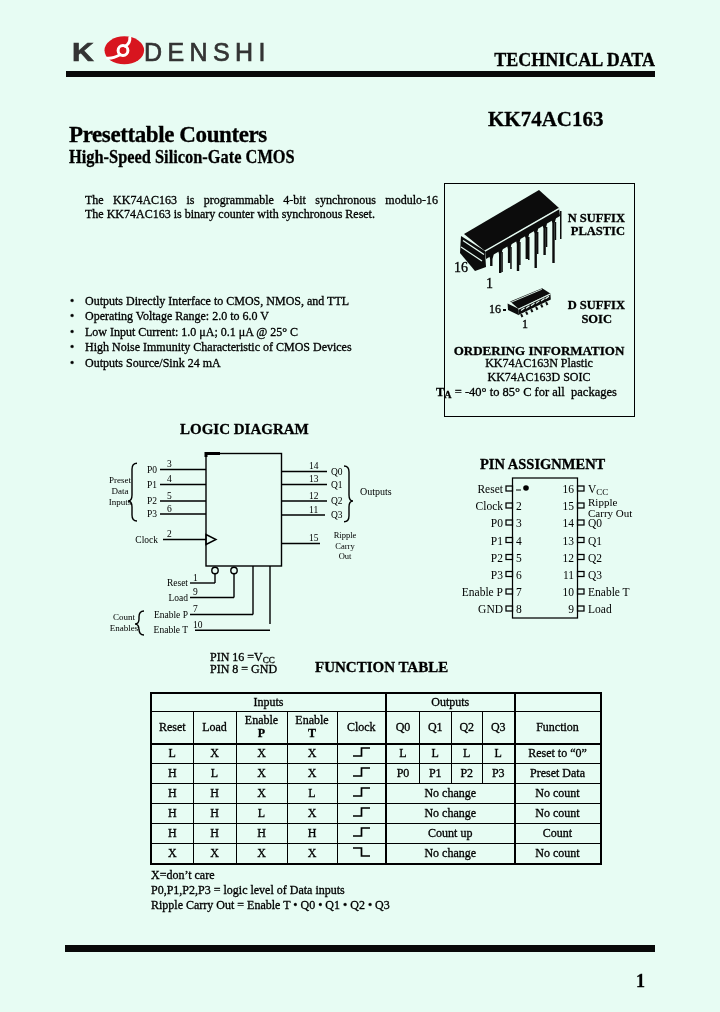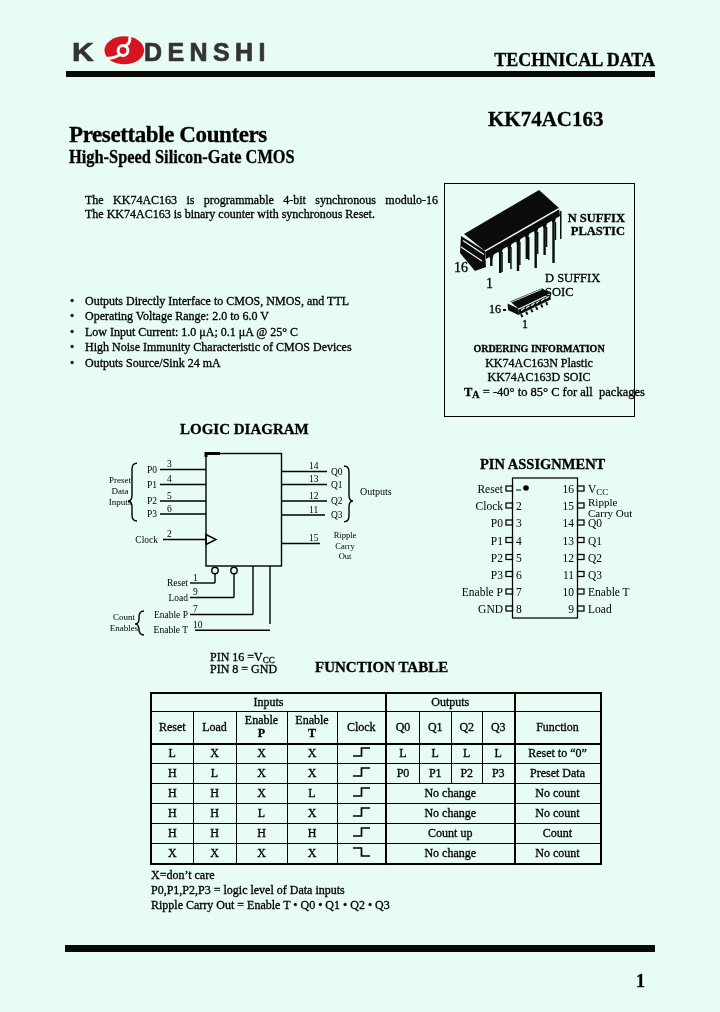--- a/index.html
+++ b/index.html
@@ -12,21 +12,21 @@
 
 <div class="abs" style="left:72px;top:40px;font-family:'Liberation Sans',sans-serif;font-weight:bold;font-size:25px;line-height:25px;color:#343434;-webkit-text-stroke:0.7px #343434;transform:scaleX(1.2);transform-origin:0 0;">K</div>
 <svg class="abs" style="left:104px;top:36px;" width="41" height="29" viewBox="0 0 41 29">
   <ellipse cx="20.3" cy="14.3" rx="19.8" ry="14" fill="#d8151f"></ellipse>
   <g stroke="#ffffff" fill="none" stroke-linecap="round">
     <circle cx="19" cy="14.5" r="4.9" stroke-width="3"></circle>
     <path d="M21.5,10.3 C24.5,8.2 26.2,5 25.8,1.8" stroke-width="3"></path>
     <path d="M16,18.8 C12,21 7.5,22.5 3.5,22.2" stroke-width="3"></path>
   </g>
 </svg>
-<div class="abs" style="left:144px;top:40px;font-family:'Liberation Sans',sans-serif;font-weight:bold;font-size:25px;line-height:25px;color:#343434;letter-spacing:5.4px;-webkit-text-stroke:0.7px #343434;">DENSHI</div>
+<div class="abs" style="left:144px;top:40px;font-family:'Liberation Sans',sans-serif;font-weight:normal;font-size:25px;line-height:25px;color:#343434;letter-spacing:5.4px;-webkit-text-stroke:0.7px #343434;">DENSHI</div>
 
 <div class="abs" style="left:455px;top:51px;width:200px;text-align:right;font-weight:bold;font-size:18px;line-height:18px;">TECHNICAL DATA</div>
 
 <div class="abs" style="left:66px;top:71px;width:589px;height:6px;background:#090909;"></div>
 
 <div class="abs" style="left:488px;top:109px;font-weight:bold;font-size:21px;line-height:21px;">KK74AC163</div>
 
 <div class="abs" style="left:69px;top:123px;font-weight:bold;font-size:23px;line-height:23px;letter-spacing:-0.4px;">Presettable Counters</div>
 <div class="abs" style="left:69px;top:147px;font-weight:bold;font-size:19.5px;line-height:19.5px;transform:scaleX(0.84);transform-origin:0 0;white-space:nowrap;">High-Speed Silicon-Gate CMOS</div>
 
@@ -100,26 +100,26 @@
     <rect x="30.5" y="31.6" width="2" height="3.2" transform="rotate(-26 31.5 32.6)"></rect>
     <rect x="35.5" y="29.2" width="2" height="3.2" transform="rotate(-26 36.5 30.2)"></rect>
     <rect x="40.5" y="26.8" width="2" height="3.2" transform="rotate(-26 41.5 27.8)"></rect>
     <rect x="45.5" y="24.4" width="2" height="3.2" transform="rotate(-26 46.5 25.4)"></rect>
     <rect x="50.5" y="22" width="2" height="3.2" transform="rotate(-26 51.5 23)"></rect>
   </g>
 </svg>
 <div class="abs" style="left:503px;top:309px;width:3px;height:2px;background:#0c0c0c;"></div>
 <div class="abs" style="left:489px;top:302px;font-size:12px;">16</div>
 <div class="abs" style="left:522px;top:317px;font-size:12px;">1</div>
-<div class="abs" style="left:545px;top:272px;width:80px;text-align:left;font-weight:normal;font-size:12.5px;line-height:13.5px;">D SUFFIX<br><span style="padding-right:13px;">SOIC</span></div>
-
-<div class="abs" style="left:445px;top:343px;width:188px;text-align:center;font-weight:bold;font-size:10px;">ORDERING INFORMATION</div>
+<div class="abs" style="left:545px;top:299px;width:80px;text-align:right;font-weight:bold;font-size:12.5px;line-height:13.5px;">D SUFFIX<br><span style="padding-right:13px;">SOIC</span></div>
+
+<div class="abs" style="left:445px;top:343px;width:188px;text-align:center;font-weight:bold;font-size:13px;">ORDERING INFORMATION</div>
 <div class="abs" style="left:445px;top:356px;width:188px;text-align:center;font-size:12px;">KK74AC163N Plastic</div>
 <div class="abs" style="left:445px;top:370px;width:188px;text-align:center;font-size:12px;">KK74AC163D SOIC</div>
-<div class="abs" style="left:464px;top:385px;font-size:12.5px;white-space:nowrap;"><b>T<span style="font-size:10px;vertical-align:-2px;">A</span></b> = -40° to 85° C for all&nbsp; packages</div>
+<div class="abs" style="left:436px;top:385px;font-size:12.5px;white-space:nowrap;"><b>T<span style="font-size:10px;vertical-align:-2px;">A</span></b> = -40° to 85° C for all&nbsp; packages</div>
 
 <div class="abs" style="left:180px;top:421px;font-weight:bold;font-size:15px;">LOGIC DIAGRAM</div>
 
 <svg class="abs" style="left:60px;top:440px;" width="380" height="220" viewBox="0 0 380 220">
   <g stroke="#000" stroke-width="1.4" fill="none">
     <rect x="146" y="13.5" width="75.5" height="112.5"></rect>
     <path d="M146,17 L146,13.5 L160,13.5" stroke-width="3"></path>
 
     <line x1="100" y1="29.5" x2="146" y2="29.5"></line>
     <line x1="100" y1="44.5" x2="146" y2="44.5"></line>

